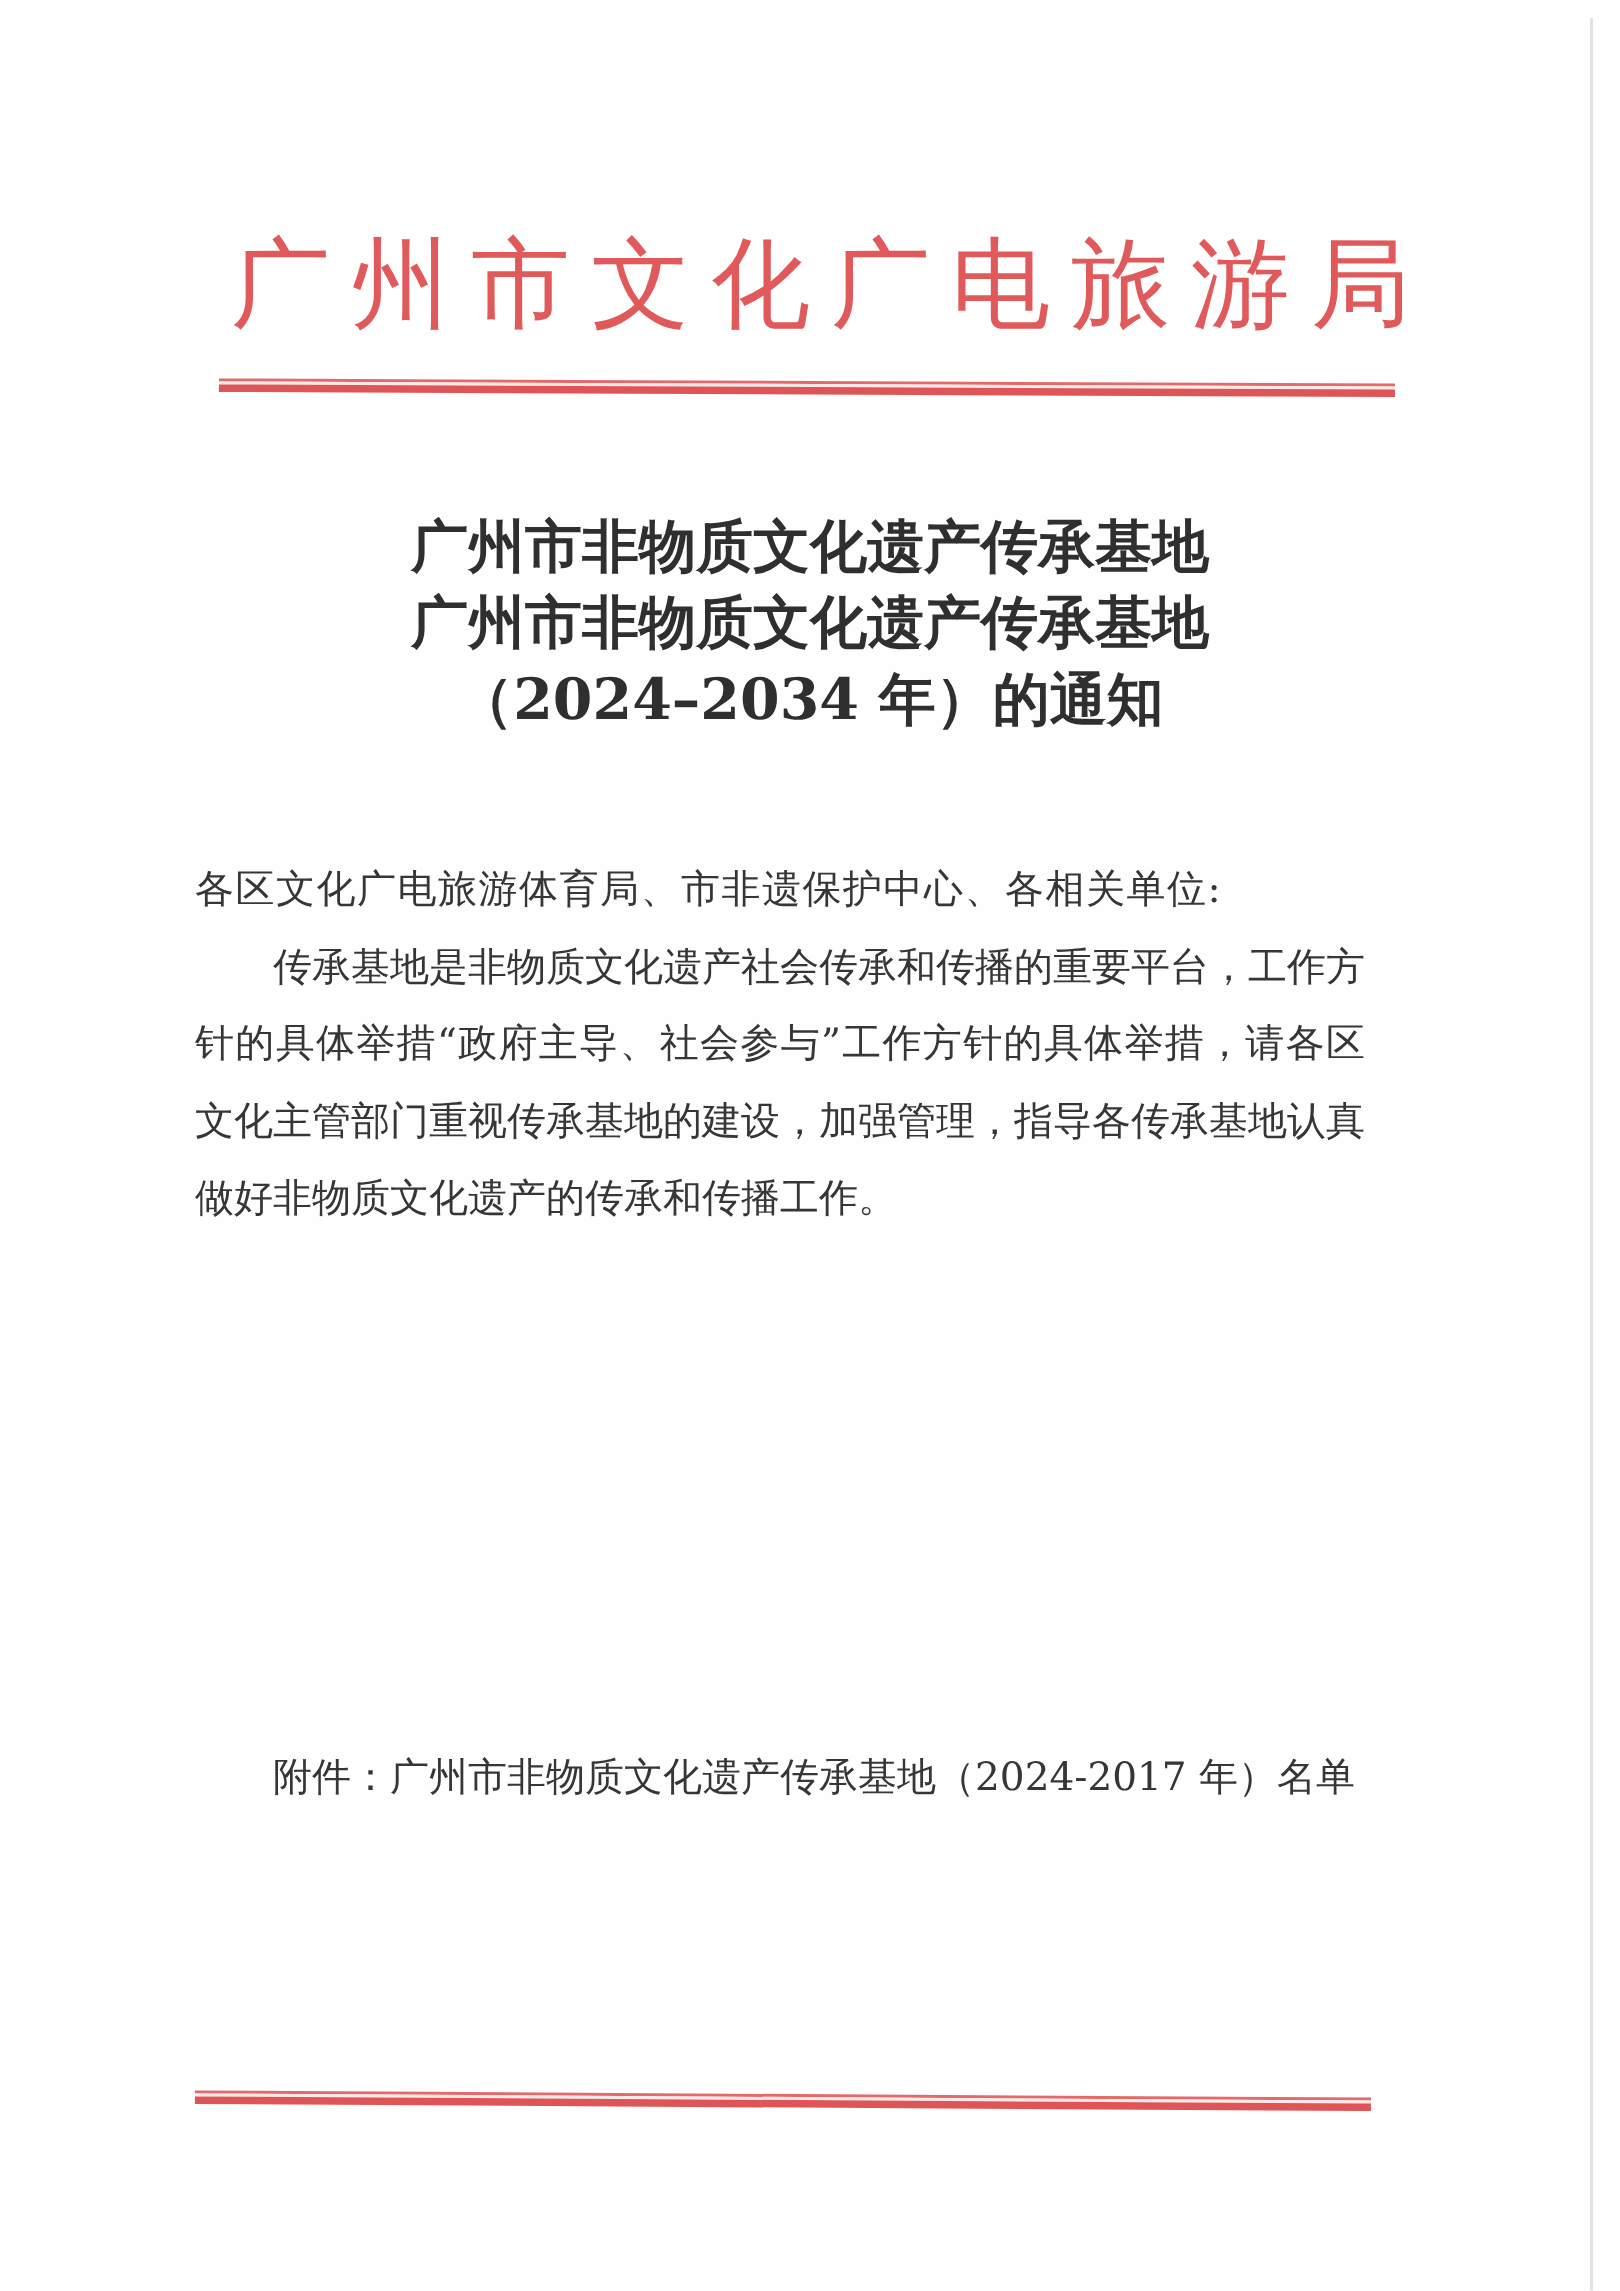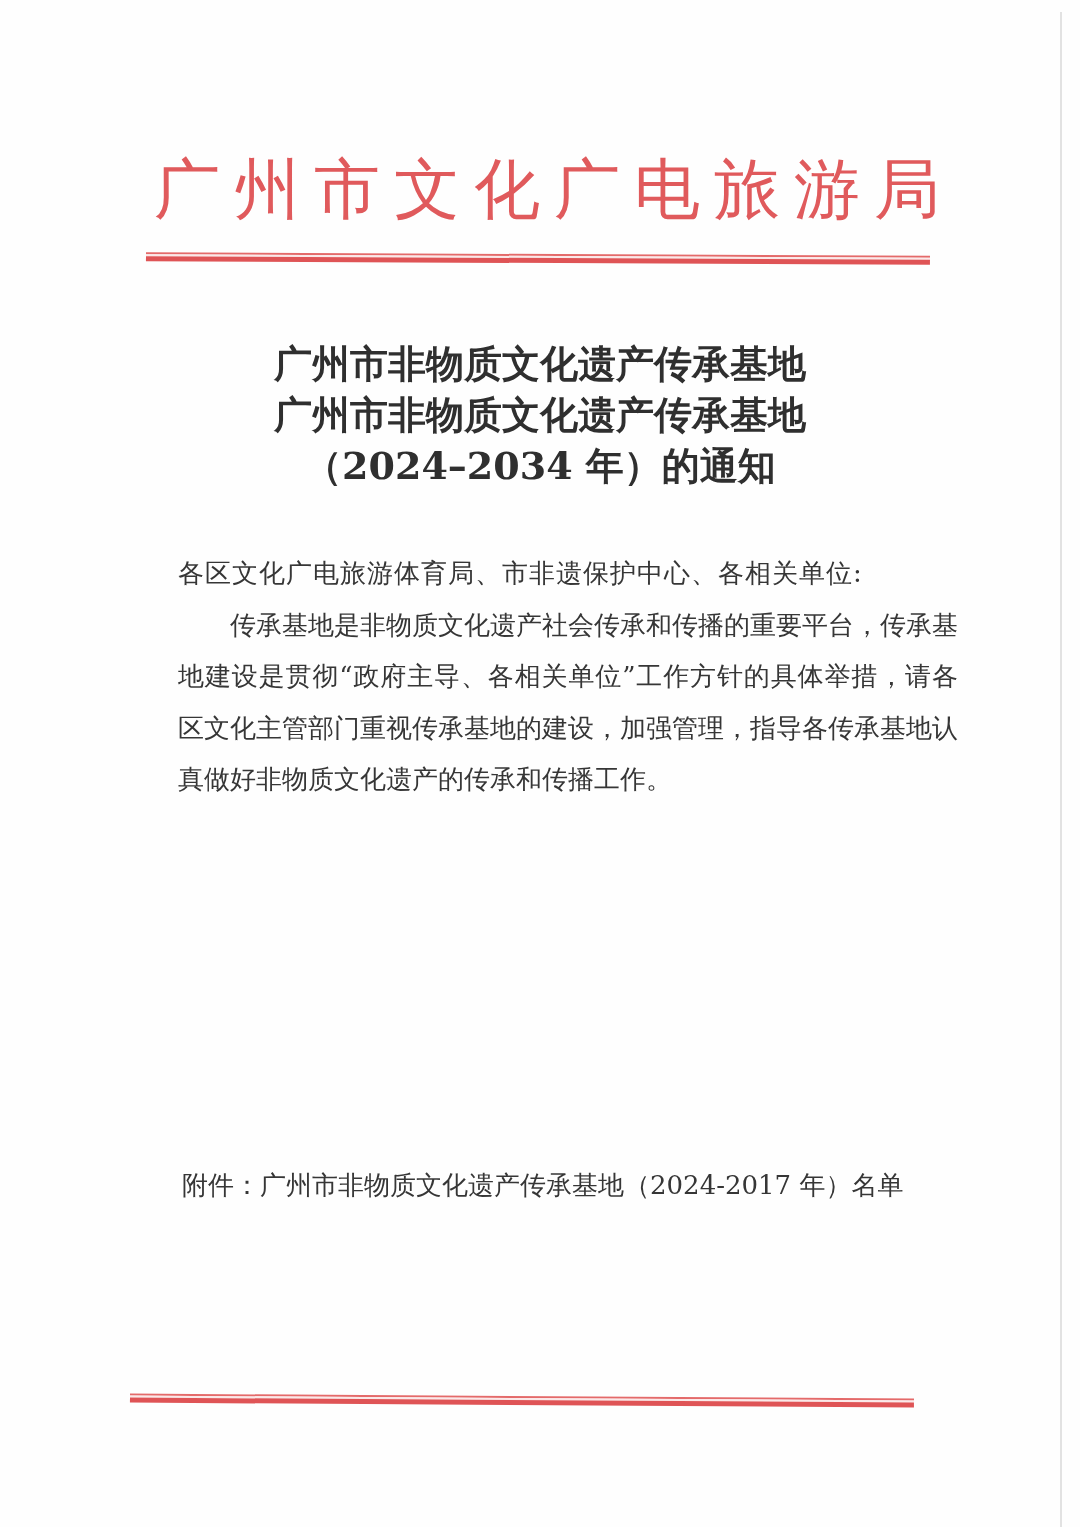--- a/index.html
+++ b/index.html
@@ -84,28 +84,27 @@
       line-height: 51px;
       color: #2f2f2f;
       font-family: "DejaVu Serif", "Liberation Serif", serif;
     }
     .title .line {
       display: block;
     }
     .body-text {
       position: absolute;
       left: 130px;
-      top: 548px;
+      top: 568px;
       width: 780px;
       font-size: 26px;
       line-height: 51.5px;
       color: #363636;
       font-family: "DejaVu Serif", "Liberation Serif", serif;
       text-align: justify;
-      margin-left: 48px;
     }
     .body-text p {
       margin: 0;
     }
     .salutation {
       letter-spacing: 1px;
     }
     .para {
       text-indent: 52px;
     }
@@ -136,21 +135,21 @@
   </div>
 
   <div class="title">
     <span class="line">广州市非物质文化遗产传承基地</span>
     <span class="line">广州市非物质文化遗产传承基地</span>
     <span class="line">（2024–2034 年）的通知</span>
   </div>
 
   <div class="body-text">
     <p class="salutation">各区文化广电旅游体育局、市非遗保护中心、各相关单位:</p>
-    <p class="para">传承基地是非物质文化遗产社会传承和传播的重要平台，传承基地建设是贯彻“政府主导、各相关单位”工作方针的具体举措，请各区文化主管部门重视传承基地的建设，加强管理，指导各传承基地认真做好非物质文化遗产的传承和传播工作。</p>
+    <p class="para">传承基地是非物质文化遗产社会传承和传播的重要平台，工作方针的具体举措“政府主导、社会参与”工作方针的具体举措，请各区文化主管部门重视传承基地的建设，加强管理，指导各传承基地认真做好非物质文化遗产的传承和传播工作。</p>
   </div>
 
   <div class="attachment">附件：广州市非物质文化遗产传承基地（2024-2017 年）名单</div>
 
   <div class="red-rule rule-bottom">
     <div class="thin"></div>
     <div class="gap"></div>
     <div class="thick"></div>
   </div>
 </div>

